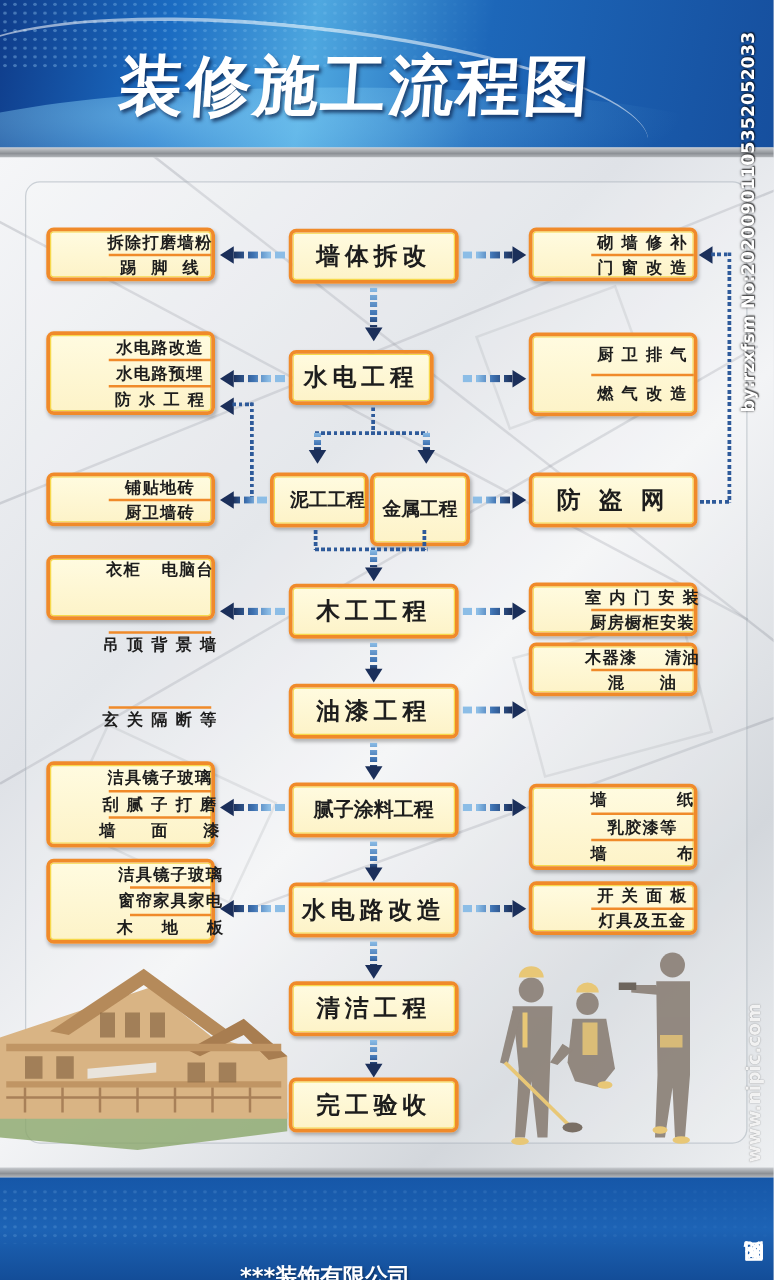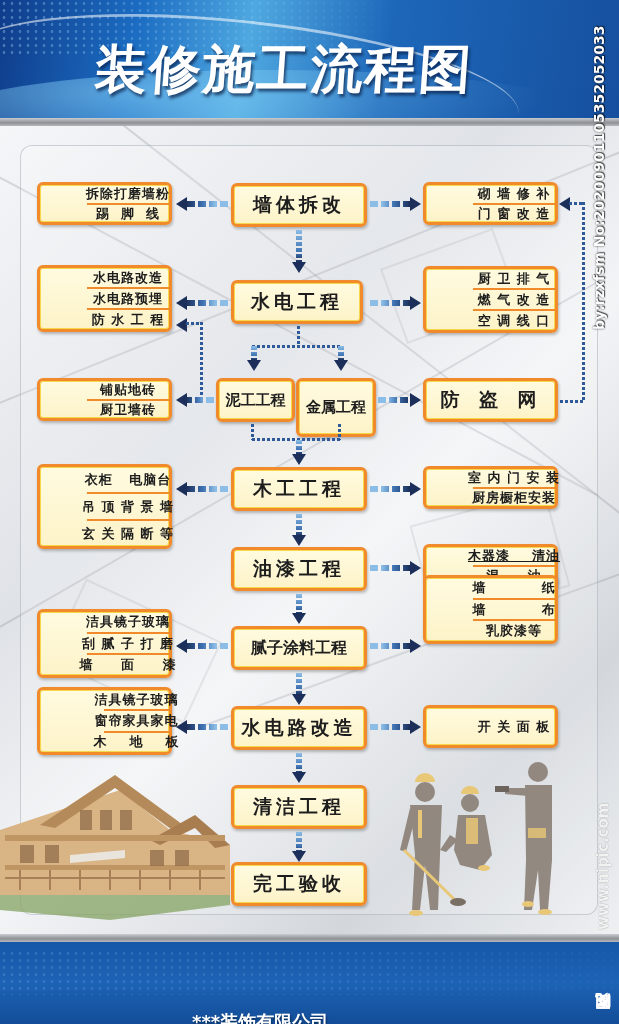--- a/index.html
+++ b/index.html
@@ -70,21 +70,21 @@
   .box {
     position: absolute;
     background: linear-gradient(#fffbe0, #fdf3c8);
     border: 3px solid #f08a2a;
     border-radius: 6px;
     box-shadow: 0 0 0 1px #f6d84a inset, 1px 2px 3px rgba(0,0,0,0.25);
     color: #1d1d1d;
     display: flex; align-items: center; justify-content: center;
     font-weight: bold;
   }
-  .main-box { font-size: 19px; letter-spacing: 4px; font-family: Liberation Mono, monospace; }
+  .main-box { font-size: 19px; letter-spacing: 4px; }
   .sub-box {
     flex-direction: column; align-items: stretch; justify-content: stretch;
     font-size: 13px; padding: 0;
   }
   .sub-box .row {
     flex: 1; display: flex; align-items: center; justify-content: center;
     border-top: 2px solid #f08a2a; letter-spacing: 1px; white-space: pre; margin-left: 47px;
   }
   .sub-box .row:first-child { border-top: none; }
 
@@ -210,50 +210,49 @@
 <div class="ahead-r" style="left:410px;top:197px;"></div>
 
 <div class="ahead-l" style="left:559px;top:197px;"></div>
 <div class="dot-line-h" style="left:569px;top:202px;width:14px;"></div>
 <div class="dot-line-v" style="left:582px;top:202px;height:200px;"></div>
 <div class="dot-line-h" style="left:560px;top:400px;width:24px;"></div>
 
 <div class="v-arrow" style="left:296px;top:230px;height:32px;"></div>
 <div class="ahead-d" style="left:292px;top:262px;"></div>
 
-<div class="box main-box" style="left:231px;top:280px;width:132px;height:44px;">
+<div class="box main-box" style="left:231px;top:280px;width:116px;height:44px;">
   <span>水电工程</span>
 </div>
 <div class="box sub-box" style="left:37px;top:265px;width:135px;height:67px;">
   <div class="row">水电路改造</div>
   <div class="row">水电路预埋</div>
   <div class="row">防 水 工 程</div>
 </div>
 <div class="box sub-box" style="left:423px;top:266px;width:135px;height:67px;">
   <div class="row">厨 卫 排 气</div>
   <div class="row">燃 气 改 造</div>
-  <div class="row">空 调 线 口</div>
 </div>
 <div class="h-arrow left" style="left:186px;top:300px;width:42px;"></div>
 <div class="ahead-l" style="left:176px;top:296px;"></div>
 <div class="h-arrow right" style="left:370px;top:300px;width:40px;"></div>
 <div class="ahead-r" style="left:410px;top:296px;"></div>
 
 <div class="ahead-l" style="left:176px;top:318px;"></div>
 <div class="dot-line-h" style="left:186px;top:322px;width:16px;"></div>
 <div class="dot-line-v" style="left:200px;top:322px;height:78px;"></div>
 
 <div class="dot-line-v" style="left:297px;top:326px;height:20px;"></div>
 <div class="dot-line-h" style="left:252px;top:345px;width:90px;"></div>
 <div class="v-arrow" style="left:251px;top:346px;height:14px;"></div>
 <div class="ahead-d" style="left:247px;top:360px;"></div>
 <div class="v-arrow" style="left:338px;top:346px;height:14px;"></div>
 <div class="ahead-d" style="left:334px;top:360px;"></div>
 
-<div class="box main-box" style="left:216px;top:378px;width:79px;height:44px;font-size:15px;letter-spacing:0;">
+<div class="box main-box" style="left:216px;top:378px;width:79px;height:44px;font-size:15px;letter-spacing:0;justify-content:flex-end;">
   <span>泥工工程</span>
 </div>
 <div class="box main-box" style="left:296px;top:378px;width:80px;height:59px;font-size:15px;letter-spacing:0;">
   <span>金属工程</span>
 </div>
 <div class="box sub-box" style="left:37px;top:378px;width:135px;height:43px;">
   <div class="row">铺贴地砖</div>
   <div class="row">厨卫墙砖</div>
 </div>
 <div class="h-arrow left" style="left:186px;top:397px;width:28px;"></div>
@@ -266,78 +265,79 @@
 
 <div class="dot-line-v" style="left:251px;top:424px;height:16px;"></div>
 <div class="dot-line-v" style="left:338px;top:424px;height:16px;"></div>
 <div class="dot-line-h" style="left:252px;top:438px;width:90px;"></div>
 <div class="v-arrow" style="left:296px;top:440px;height:14px;"></div>
 <div class="ahead-d" style="left:292px;top:454px;"></div>
 
 <div class="box main-box" style="left:231px;top:467px;width:136px;height:44px;">
   <span>木工工程</span>
 </div>
-<div class="box sub-box" style="left:37px;top:464px;width:135px;height:85px;">
+<div class="box sub-box" style="left:37px;top:444px;width:135px;height:52px;gap:40px;">
   <div class="row">衣柜   电脑台</div>
   <div class="row">吊 顶 背 景 墙</div>
   <div class="row">玄 关 隔 断 等</div>
 </div>
 <div class="box sub-box" style="left:423px;top:466px;width:135px;height:43px;">
   <div class="row">室 内 门 安 装</div>
   <div class="row">厨房橱柜安装</div>
 </div>
 <div class="h-arrow left" style="left:186px;top:486px;width:42px;"></div>
 <div class="ahead-l" style="left:176px;top:482px;"></div>
 <div class="h-arrow right" style="left:370px;top:486px;width:40px;"></div>
 <div class="ahead-r" style="left:410px;top:482px;"></div>
 <div class="v-arrow" style="left:296px;top:514px;height:22px;"></div>
 <div class="ahead-d" style="left:292px;top:535px;"></div>
 
 <div class="box main-box" style="left:231px;top:547px;width:136px;height:44px;">
   <span>油漆工程</span>
 </div>
-<div class="box sub-box" style="left:423px;top:544px;width:135px;height:43px;text-decoration:underline;">
+<div class="box sub-box" style="left:423px;top:514px;width:135px;height:43px;">
   <div class="row">木器漆    清油</div>
   <div class="row">混     油</div>
 </div>
 <div class="h-arrow right" style="left:370px;top:565px;width:40px;"></div>
 <div class="ahead-r" style="left:410px;top:561px;"></div>
 <div class="v-arrow" style="left:296px;top:594px;height:20px;"></div>
 <div class="ahead-d" style="left:292px;top:613px;"></div>
 
 <div class="box main-box" style="left:231px;top:626px;width:136px;height:44px;font-size:16px;letter-spacing:0;">
   <span>腻子涂料工程</span>
 </div>
 <div class="box sub-box" style="left:37px;top:609px;width:135px;height:69px;">
   <div class="row">洁具镜子玻璃</div>
   <div class="row">刮 腻 子 打 磨</div>
   <div class="row">墙     面     漆</div>
 </div>
-<div class="box sub-box" style="left:423px;top:575px;width:135px;height:69px;">
+<div class="box sub-box" style="left:423px;top:627px;width:135px;height:69px;">
   <div class="row">墙          纸</div>
+  <div class="row">乳胶漆等</div>
   <div class="row">墙          布</div>
-  <div class="row">乳胶漆等</div>
 </div>
 <div class="h-arrow left" style="left:186px;top:643px;width:42px;"></div>
 <div class="ahead-l" style="left:176px;top:639px;"></div>
 <div class="h-arrow right" style="left:370px;top:643px;width:40px;"></div>
 <div class="ahead-r" style="left:410px;top:639px;"></div>
 <div class="v-arrow" style="left:296px;top:673px;height:22px;"></div>
 <div class="ahead-d" style="left:292px;top:694px;"></div>
 
 <div class="box main-box" style="left:231px;top:706px;width:136px;height:44px;">
   <span>水电路改造</span>
 </div>
 <div class="box sub-box" style="left:37px;top:687px;width:135px;height:68px;padding-left:17px;">
   <div class="row">洁具镜子玻璃</div>
   <div class="row">窗帘家具家电</div>
   <div class="row">木    地    板</div>
 </div>
 <div class="box sub-box" style="left:423px;top:705px;width:135px;height:43px;">
   <div class="row">开 关 面 板</div>
+  <div class="row">灯具及五金</div>
 </div>
 <div class="h-arrow left" style="left:186px;top:724px;width:42px;"></div>
 <div class="ahead-l" style="left:176px;top:720px;"></div>
 <div class="h-arrow right" style="left:370px;top:724px;width:40px;"></div>
 <div class="ahead-r" style="left:410px;top:720px;"></div>
 <div class="v-arrow" style="left:296px;top:753px;height:20px;"></div>
 <div class="ahead-d" style="left:292px;top:772px;"></div>
 
 <svg class="house" viewBox="0 0 230 150">
   <polygon points="0,120 230,120 230,135 110,150 0,140" fill="#8aa66a" opacity="0.8"></polygon>

